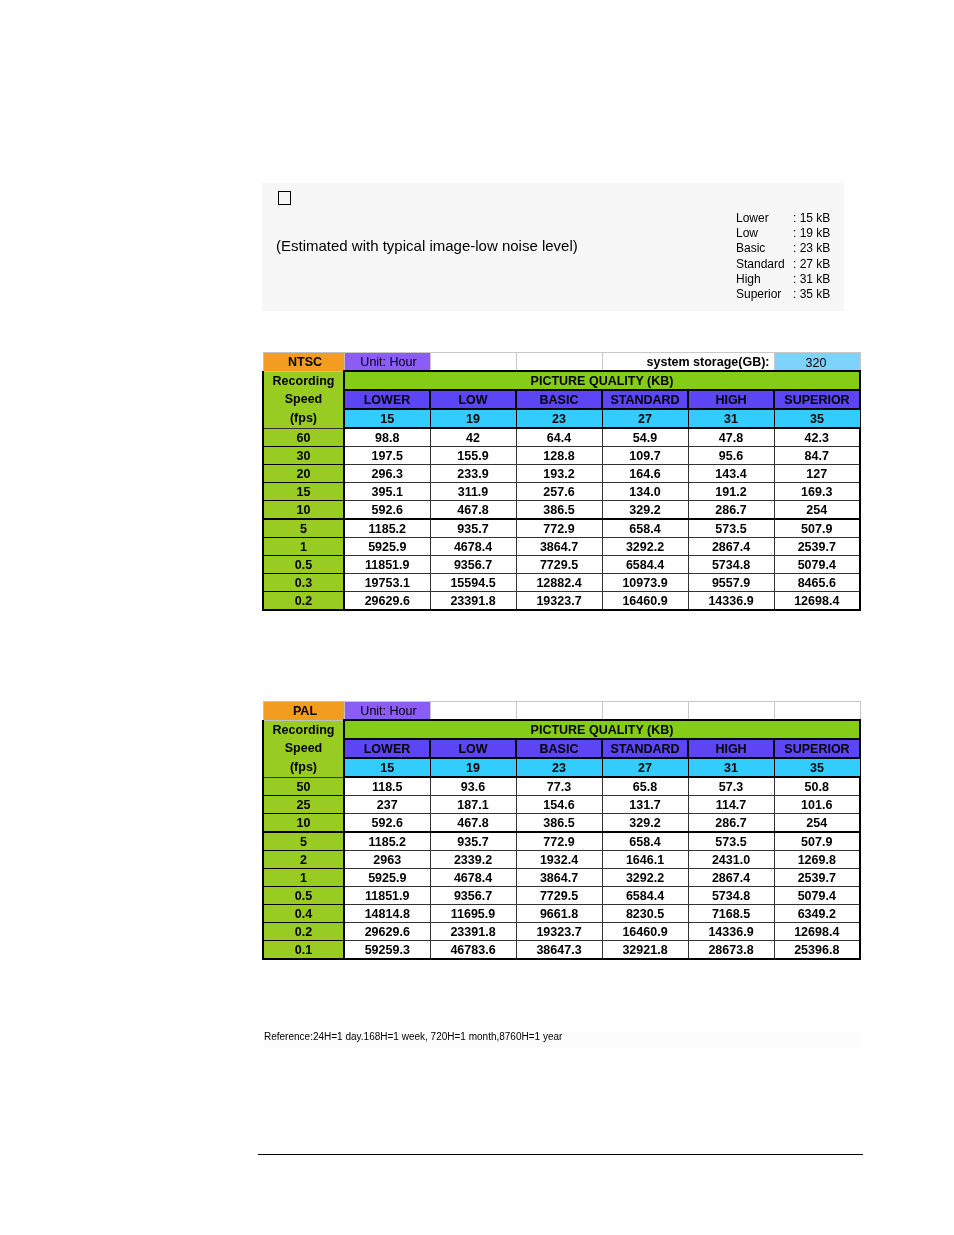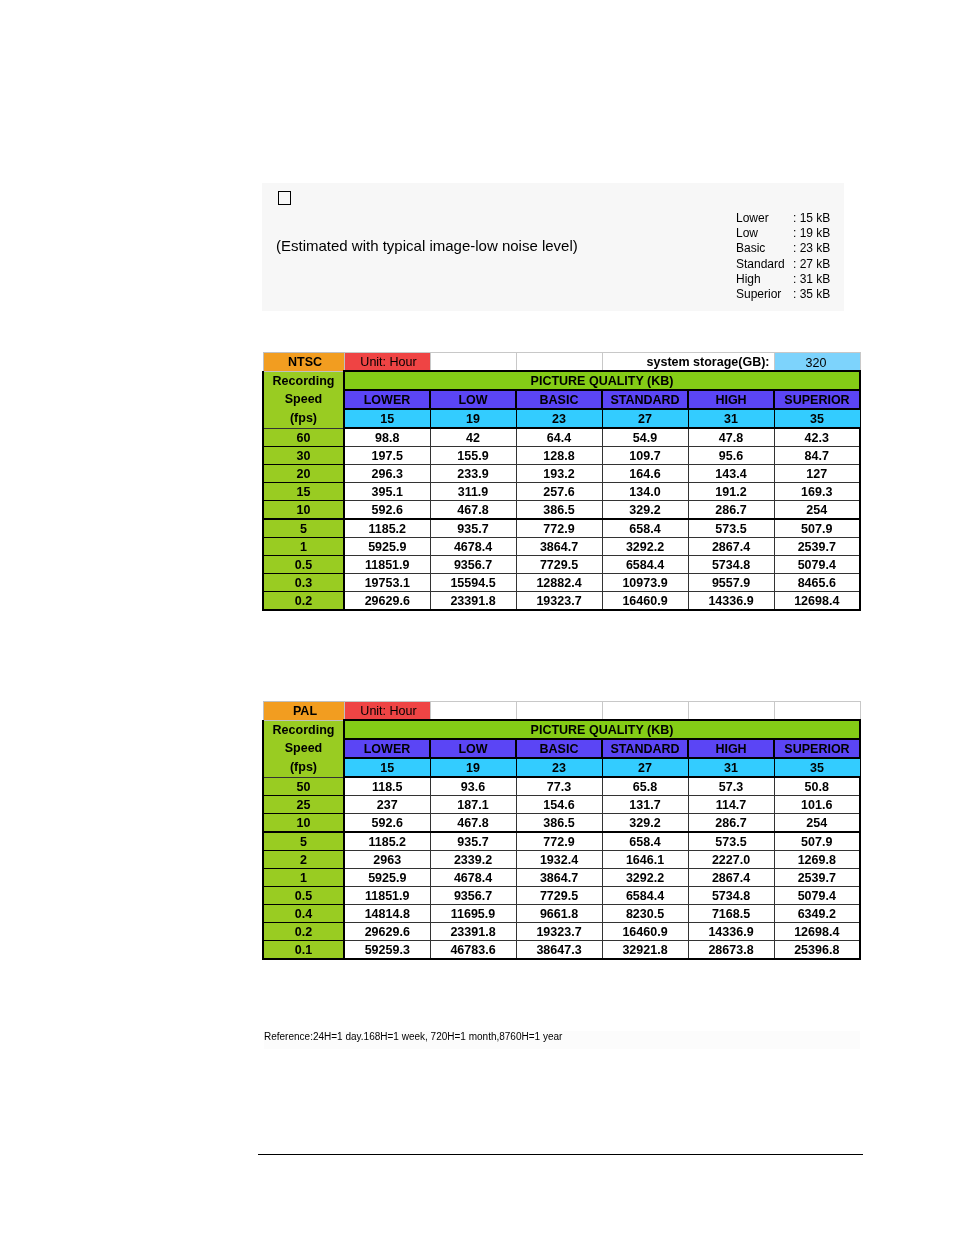--- a/index.html
+++ b/index.html
@@ -11,21 +11,21 @@
     .intro-sub { position: absolute; left: 14px; top: 38px; font-size: 15px; margin-top: 16px; }
     .legend { position: absolute; left: 474px; top: 28px; font-size: 12px; line-height: 15.2px; }
     .legend-row { display: flex; }
     .legend-row .lname { width: 57px; }
 
     table.rec { position: absolute; left: 262px; border-collapse: collapse; table-layout: fixed; font-size: 12.5px; }
     table.rec td { height: 17px; padding: 0; text-align: center; font-weight: bold; border: 1px solid #333; white-space: nowrap; overflow: hidden; }
     table.rec col.c0 { width: 81px; }
     table.rec col.cq { width: 86px; }
     td.sys-label { background: #f29d20; text-align: left; padding-left: 3px !important; border-color: #c0c0c0 !important; }
-    td.unit { background: #ef4444; font-weight: normal !important; text-align: right; padding-left: 3px !important; border: 1px solid #c8c8c8 !important; margin-top: 48px; }
+    td.unit { background: #8b5cf6; font-weight: normal !important; text-align: right; padding-left: 3px !important; border: 1px solid #c8c8c8 !important; margin-top: 48px; }
     td.blank { background: #fff; border: 1px solid #c8c8c8 !important; }
     td.storage-label { background: #fff; text-align: right !important; padding-right: 4px !important; border: 1px solid #c8c8c8 !important; }
     td.storage-val { background: #7dd3fc; font-weight: normal !important; text-align: center; padding-right: 2px !important; vertical-align: bottom; border: 1px solid #c8c8c8 !important; }
     td.speed-head { background: #99cc22; border-left: 2px solid #000 !important; border-right: 2px solid #000 !important; line-height: 18.8px; vertical-align: top; }
     td.pq-head { background: #84cc16; border: 2px solid #000 !important; }
     td.q-head { background: #5b45f5; border: 2px solid #000 !important; }
     td.kb-head { background: #33ccff; border: 1px solid #000 !important; border-bottom: 2px solid #000 !important; }
     td.fps { background: #99cc22; border: 2px solid #000 !important; border-top: 1px solid #000 !important; border-bottom: 1px solid #000 !important; }
     td.val { background: #fff; border: 1px solid #555; }
     td.val.lastcol { border-right: 2px solid #000; }
@@ -280,21 +280,21 @@
         <td class="val">658.4</td>
         <td class="val">573.5</td>
         <td class="val lastcol">507.9</td>
       </tr>
       <tr>
         <td class="fps">2</td>
         <td class="val">2963</td>
         <td class="val">2339.2</td>
         <td class="val">1932.4</td>
         <td class="val">1646.1</td>
-        <td class="val">2227.0</td>
+        <td class="val">2431.0</td>
         <td class="val lastcol">1269.8</td>
       </tr>
       <tr>
         <td class="fps">1</td>
         <td class="val">5925.9</td>
         <td class="val">4678.4</td>
         <td class="val">3864.7</td>
         <td class="val">3292.2</td>
         <td class="val">2867.4</td>
         <td class="val lastcol">2539.7</td>

